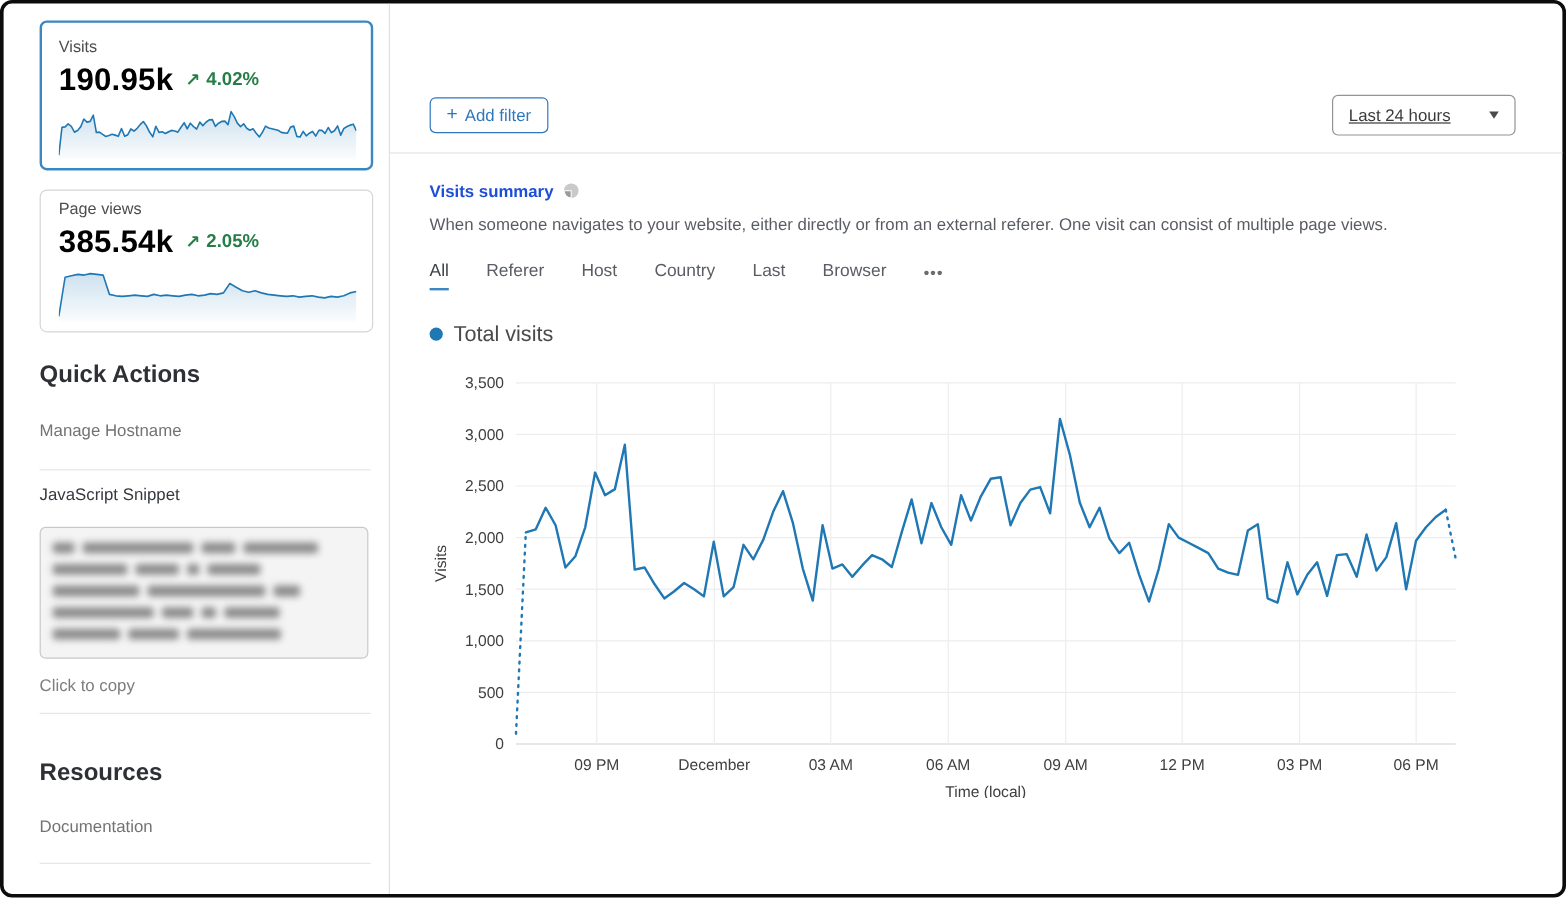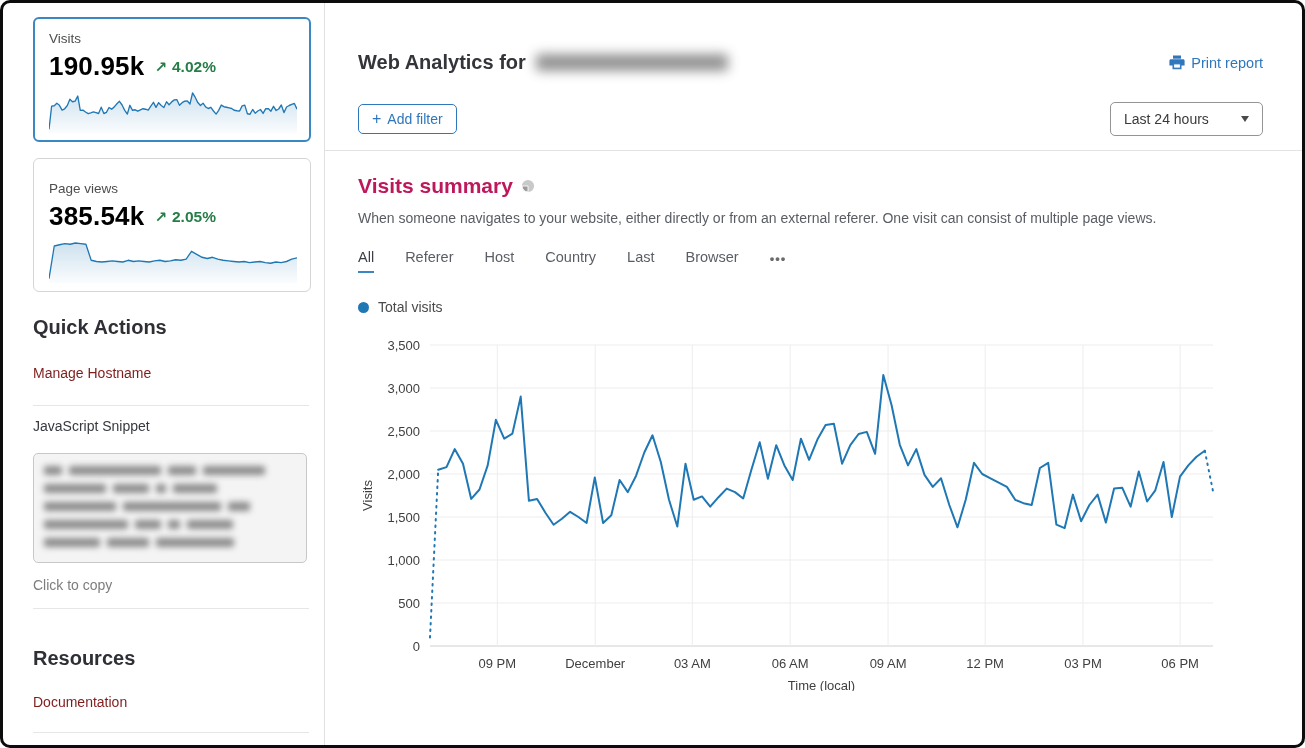--- a/index.html
+++ b/index.html
@@ -5,33 +5,33 @@
   * { box-sizing: border-box; margin: 0; padding: 0; }
   html,body { width:1305px; height:748px; overflow:hidden; background:#fff;
     font-family:"Liberation Sans","DejaVu Sans",sans-serif; }
   .frame { position:absolute; inset:0; border:3px solid #0c0c0c; border-radius:10px;
     background:#fff; overflow:hidden; display:flex; }
 
   
   .sidebar { width:322px; flex:0 0 322px; border-right:1px solid #e0e0e0;
     padding:14px 14px 0 30px; }
   .metric-card { width:278px; border:1px solid #d5d5d5; border-radius:6px;
-    padding:22px 13px 8px 15px; background:#fff; margin-bottom:16px; cursor:pointer; }
+    padding:7px 13px 8px 15px; background:#fff; margin-bottom:16px; cursor:pointer; }
   .metric-card.selected { border:2px solid #3a87c2; padding:12px 12px 7px 14px; }
   .metric-label { font-size:13.5px; color:#4d4d4d; margin-bottom:5px; }
   .metric-row { display:flex; align-items:center; gap:10px; }
   .metric-value { font-size:26px; font-weight:700; color:#000000; letter-spacing:.2px; }
   .metric-delta { display:flex; align-items:center; gap:5px; color:#257d47;
     font-size:15.5px; font-weight:600; }
   .metric-delta .arrow { font-size:15px; font-weight:700; }
   .spark { display:block; width:100%; height:44px; margin-top:7px; }
 
   .side-h { font-size:20px; font-weight:700; color:#2e3035; }
   .qa-title { margin-top:24px; }
-  .side-link { display:inline-block; font-size:14px; color:#7f1d1d; text-decoration:none;
+  .side-link { display:inline-block; font-size:14px; color:#737373; text-decoration:none;
     cursor:pointer; }
   .mh-link { margin-top:26px; }
   .side-div { border:none; border-top:1px solid #e6e6e6; width:276px; margin-top:23px; }
   .snippet-label { margin-top:12px; font-size:14px; color:#36393f; }
   .snippet-box { margin-top:19px; width:274px; height:110px; background:#f4f4f4;
     border:1px solid #c8c8c8; border-radius:5px; padding:12px 10px; cursor:pointer;
     overflow:hidden; }
   .blob-row { display:flex; gap:7px; margin-bottom:9px; }
   .blob { height:9px; background:#5f5f5f; border-radius:2px; filter:blur(3px); opacity:.7; }
   .copy-hint { margin-top:14px; font-size:14px; color:#7d7d7d; }
@@ -49,38 +49,38 @@
   .print-link { display:flex; align-items:center; gap:6px; color:#2f77bd; font-size:14.5px;
     text-decoration:none; cursor:pointer; }
   .controls-row { display:flex; align-items:center; justify-content:space-between;
     margin-top:28px; }
   .add-filter { display:inline-flex; align-items:center; gap:6px; background:#fff;
     border:1px solid #2f77bd; color:#2f77bd; font-size:14px; border-radius:5px;
     padding:6px 13px; cursor:pointer; font-family:inherit; }
   .add-filter .plus { font-size:16px; line-height:14px; }
   .select { width:153px; height:34px; border:1px solid #949494; border-radius:5px;
     background:#fff; display:flex; align-items:center; justify-content:space-between;
-    padding:0 13px; font-size:14px; color:#3a3a3a; cursor:pointer; }
+    padding:0 13px; font-size:14px; color:#3a3a3a; cursor:pointer;text-decoration:underline; }
   .caret { width:0; height:0; border-left:4.5px solid transparent;
     border-right:4.5px solid transparent; border-top:6px solid #4a4a4a; }
   .main-hr { border:none; border-top:1px solid #e3e3e3; margin:14px -59px 0 -33px; }
 
   .section { padding-top:23px; }
   .sec-title-row { display:flex; align-items:center; gap:8px; }
-  .sec-title { font-size:21px; font-weight:700; color:#be185d; }
+  .sec-title { font-size:14px; font-weight:700; color:#1d4ed8; }
   .sec-desc { margin-top:12px; font-size:14px; color:#595d63; }
   .tabs { display:flex; align-items:center; gap:31px; margin-top:23px; }
   .tab { font-size:14.5px; color:#5a5e64; padding-bottom:6px; cursor:pointer;
     border-bottom:2px solid transparent; }
   .tab.active { color:#3c3f45; border-bottom:2px solid #3a87c2; }
   .tab-more { color:#6b6b6b; font-weight:700; letter-spacing:1px; font-size:13px;
     cursor:pointer; padding-bottom:6px; }
   .legend-row { display:flex; align-items:center; gap:9px; margin-top:26px; }
   .legend-dot { width:11px; height:11px; border-radius:50%; background:#1f77b4; }
-  .legend-label { font-size:14px; color:#4a4a4a; }
+  .legend-label { font-size:18px; color:#4a4a4a; }
   .total-value { margin-top:5px; font-size:25px; font-weight:700; color:#1f2023; }
   .chart-wrap { margin-top:14px; }
 </style>
 </head>
 <body>
 
 <div class="frame">
 
   <aside class="sidebar">
 
@@ -164,33 +164,20 @@
 
     <div class="copy-hint">Click to copy</div>
     <hr class="side-div" style="margin-top:15px">
     <h2 class="side-h res-title">Resources</h2>
     <a class="side-link doc-link">Documentation</a>
     <hr class="side-div" style="margin-top:21px">
   </aside>
 
   <main class="main">
     <div class="main-top">
-      <div class="hdr-row">
-        <h1 class="page-title">Web Analytics for</h1>
-        <span class="blurred-domain"></span>
-        <span class="spacer"></span>
-        <a class="print-link">
-          <svg width="16" height="15" viewBox="0 0 16 15">
-            <rect x="4" y="0.5" width="8" height="3.2" fill="#2f77bd"></rect>
-            <path d="M2 4.2h12c.9 0 1.6.7 1.6 1.6v4.6h-3.1v3.8H3.5v-3.8H.4V5.8c0-.9.7-1.6 1.6-1.6z" fill="#2f77bd"></path>
-            <rect x="4.6" y="8.9" width="6.8" height="4.2" fill="#fff" stroke="#2f77bd" stroke-width="1"></rect>
-          </svg>
-          <span>Print report</span>
-        </a>
-      </div>
       <div class="controls-row">
         <button class="add-filter">
           <span class="plus">+</span>
           <span>Add filter</span>
         </button>
         <div class="select">
           <span>Last 24 hours</span>
           <span class="caret"></span>
         </div>
       </div>

